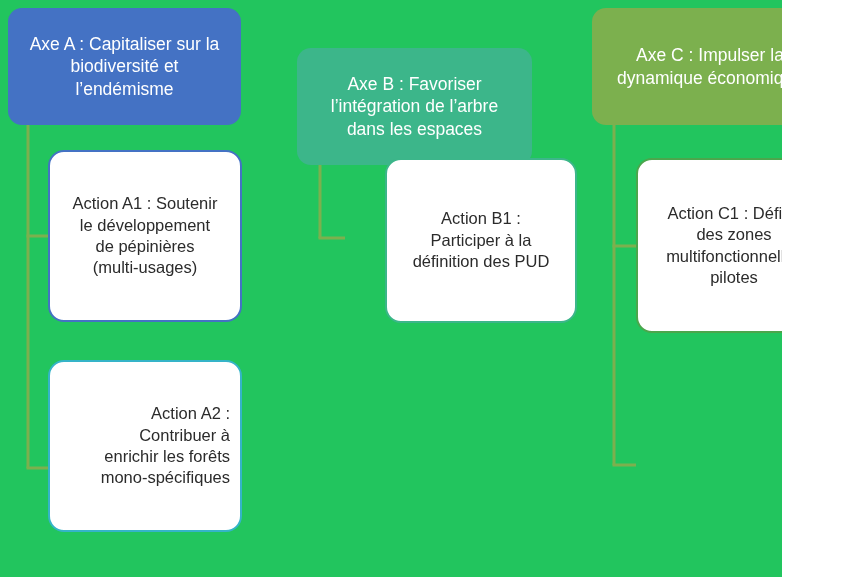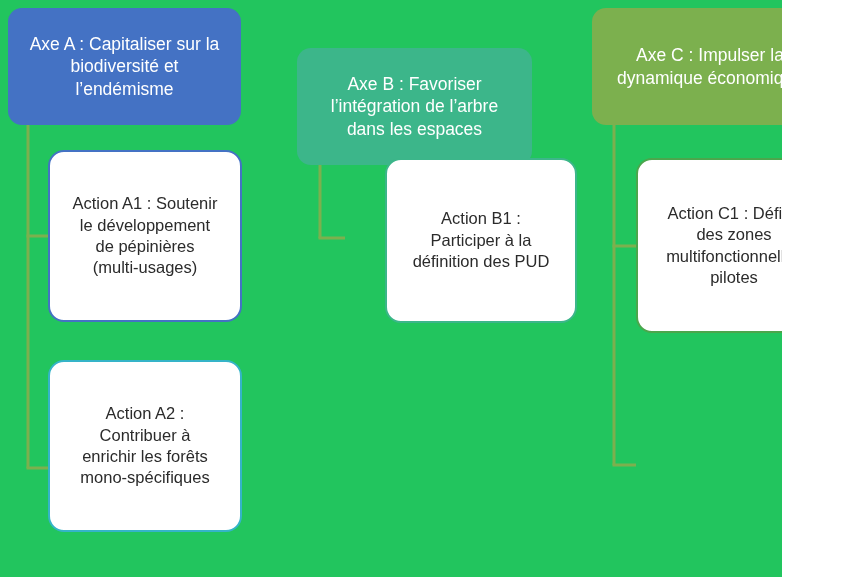--- a/index.html
+++ b/index.html
@@ -88,21 +88,21 @@
 l’endémisme</span>
   </div>
 
   <div class="node action-node" style="left: 48px; top: 150px; width: 194px; height: 172px; border-color: rgb(68, 114, 196);">
     <span class="label">Action A1 : Soutenir
 le développement
 de pépinières
 (multi-usages)</span>
   </div>
 
-  <div class="node action-node" style="left: 48px; top: 360px; width: 194px; height: 172px; border-color: rgb(53, 180, 200);">
+  <div class="node action-node" style="left: 48px; top: 360px; width: 194px; height: 172px; border-color: rgb(53, 180, 200); text-align: right;">
     <span class="label">Action A2 :
 Contribuer à
 enrichir les forêts
 mono-spécifiques</span>
   </div>
 
   <div class="node axis-node" style="left: 297px; top: 8px; width: 235px; height: 117px; background: rgb(60, 182, 138); color: rgb(255, 255, 255); margin-top: 40px;">
     <span class="label">Axe B : Favoriser
 l’intégration de l’arbre
 dans les espaces</span>

